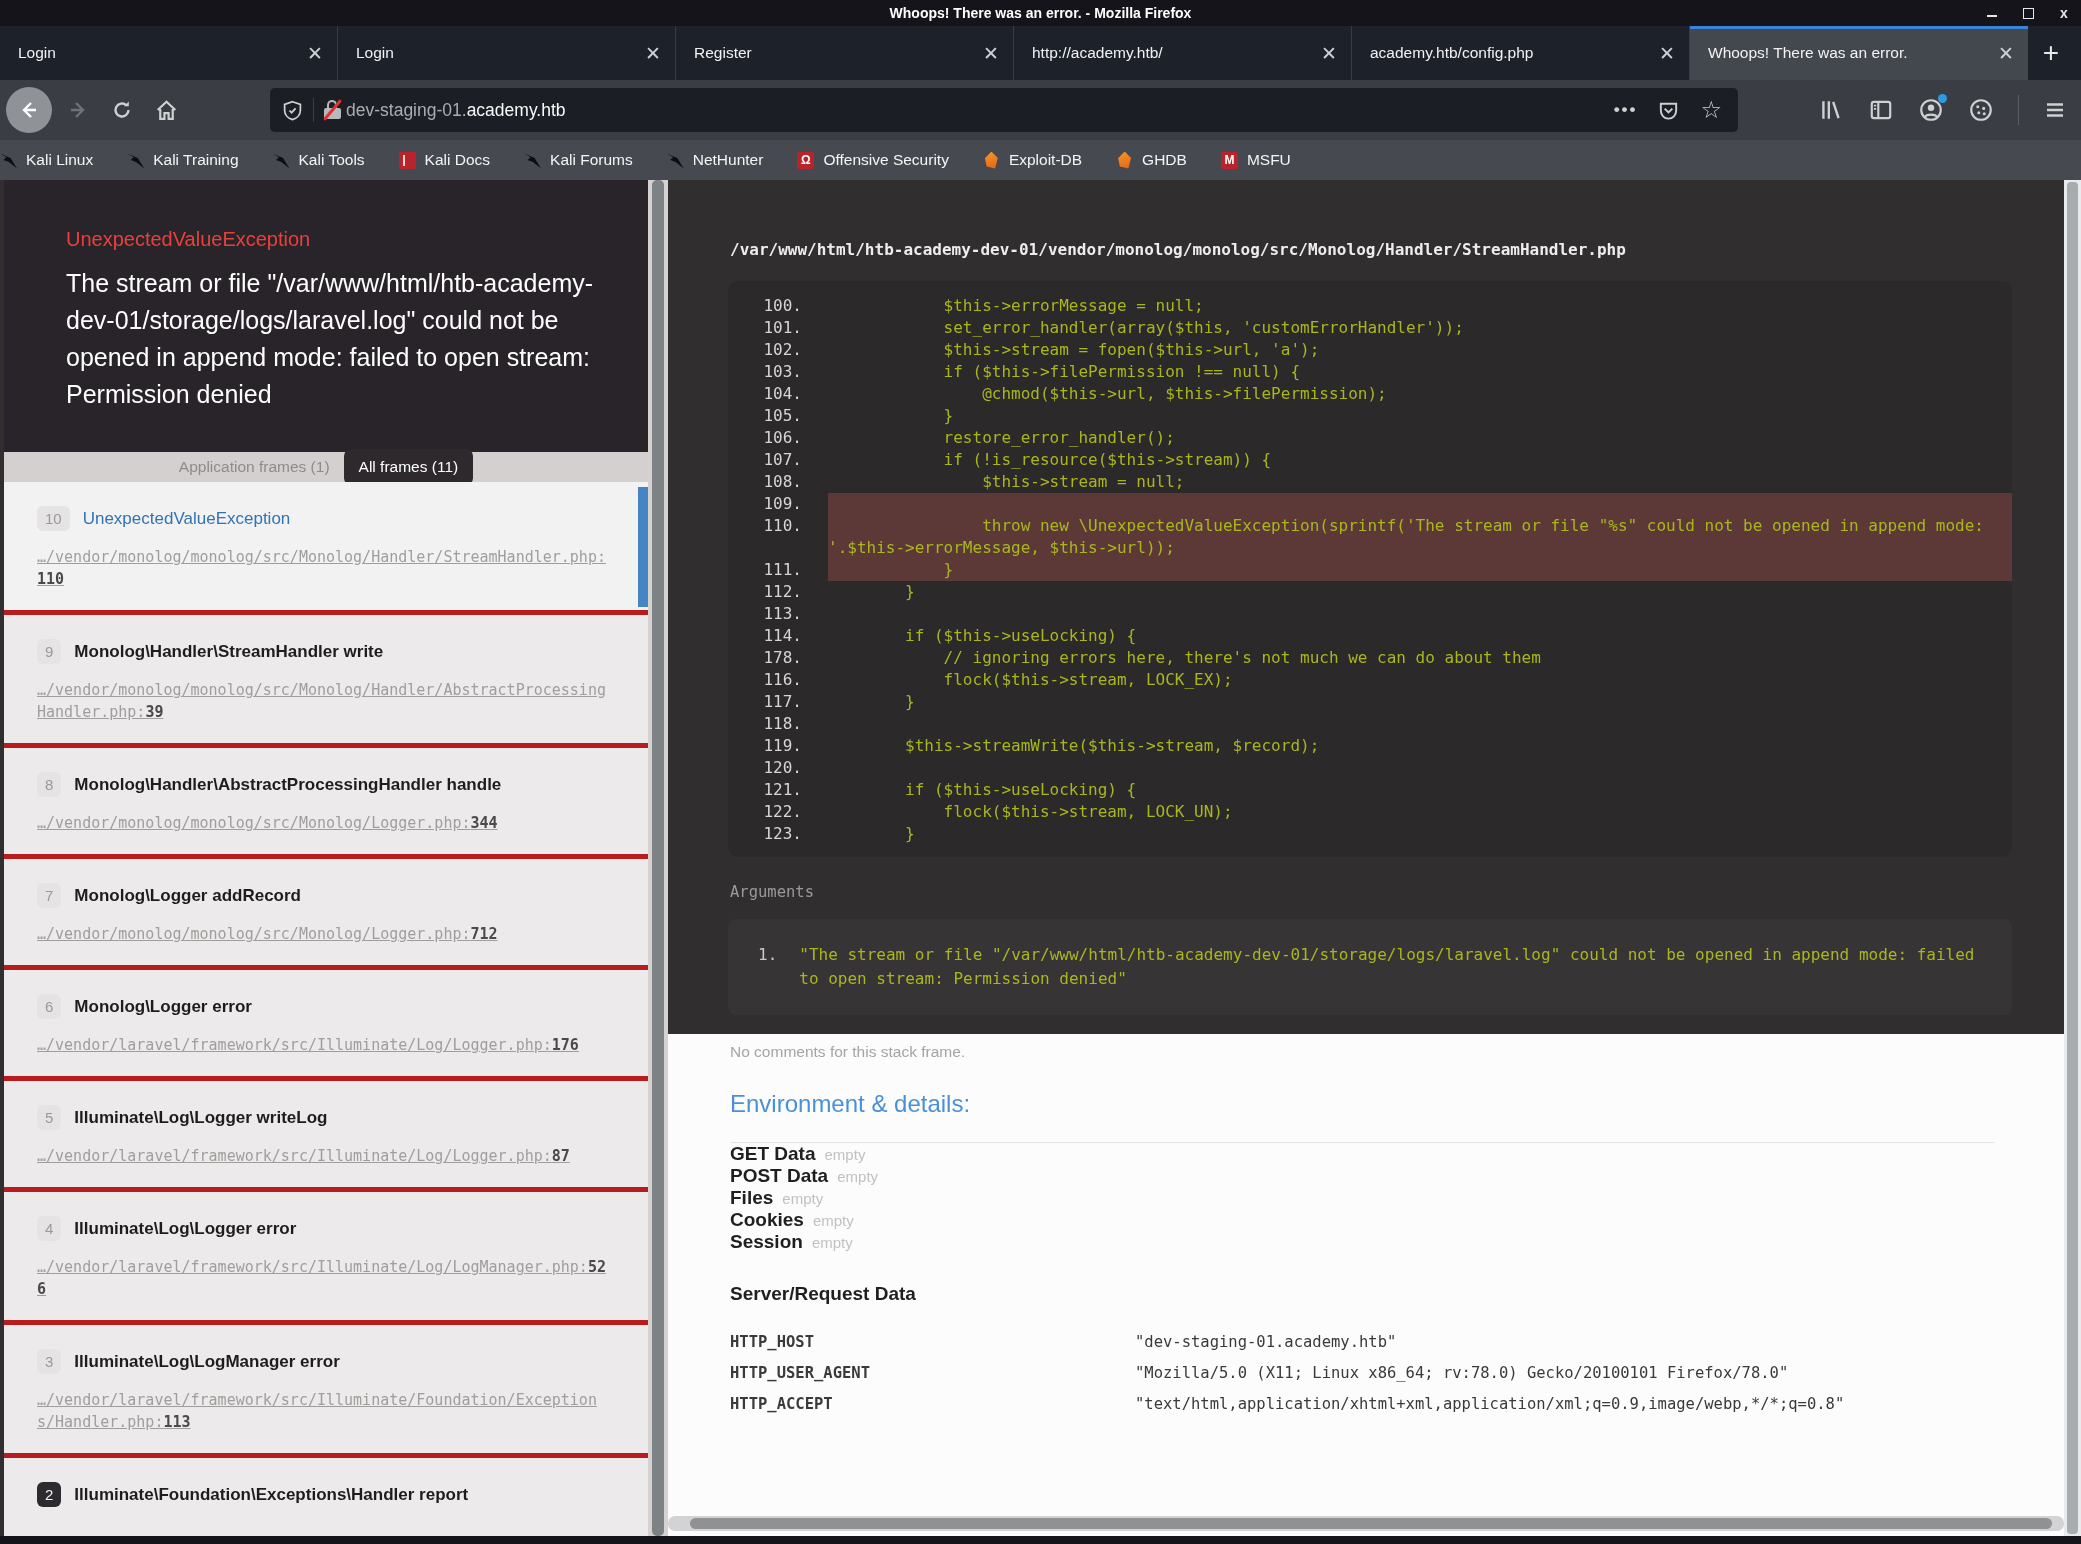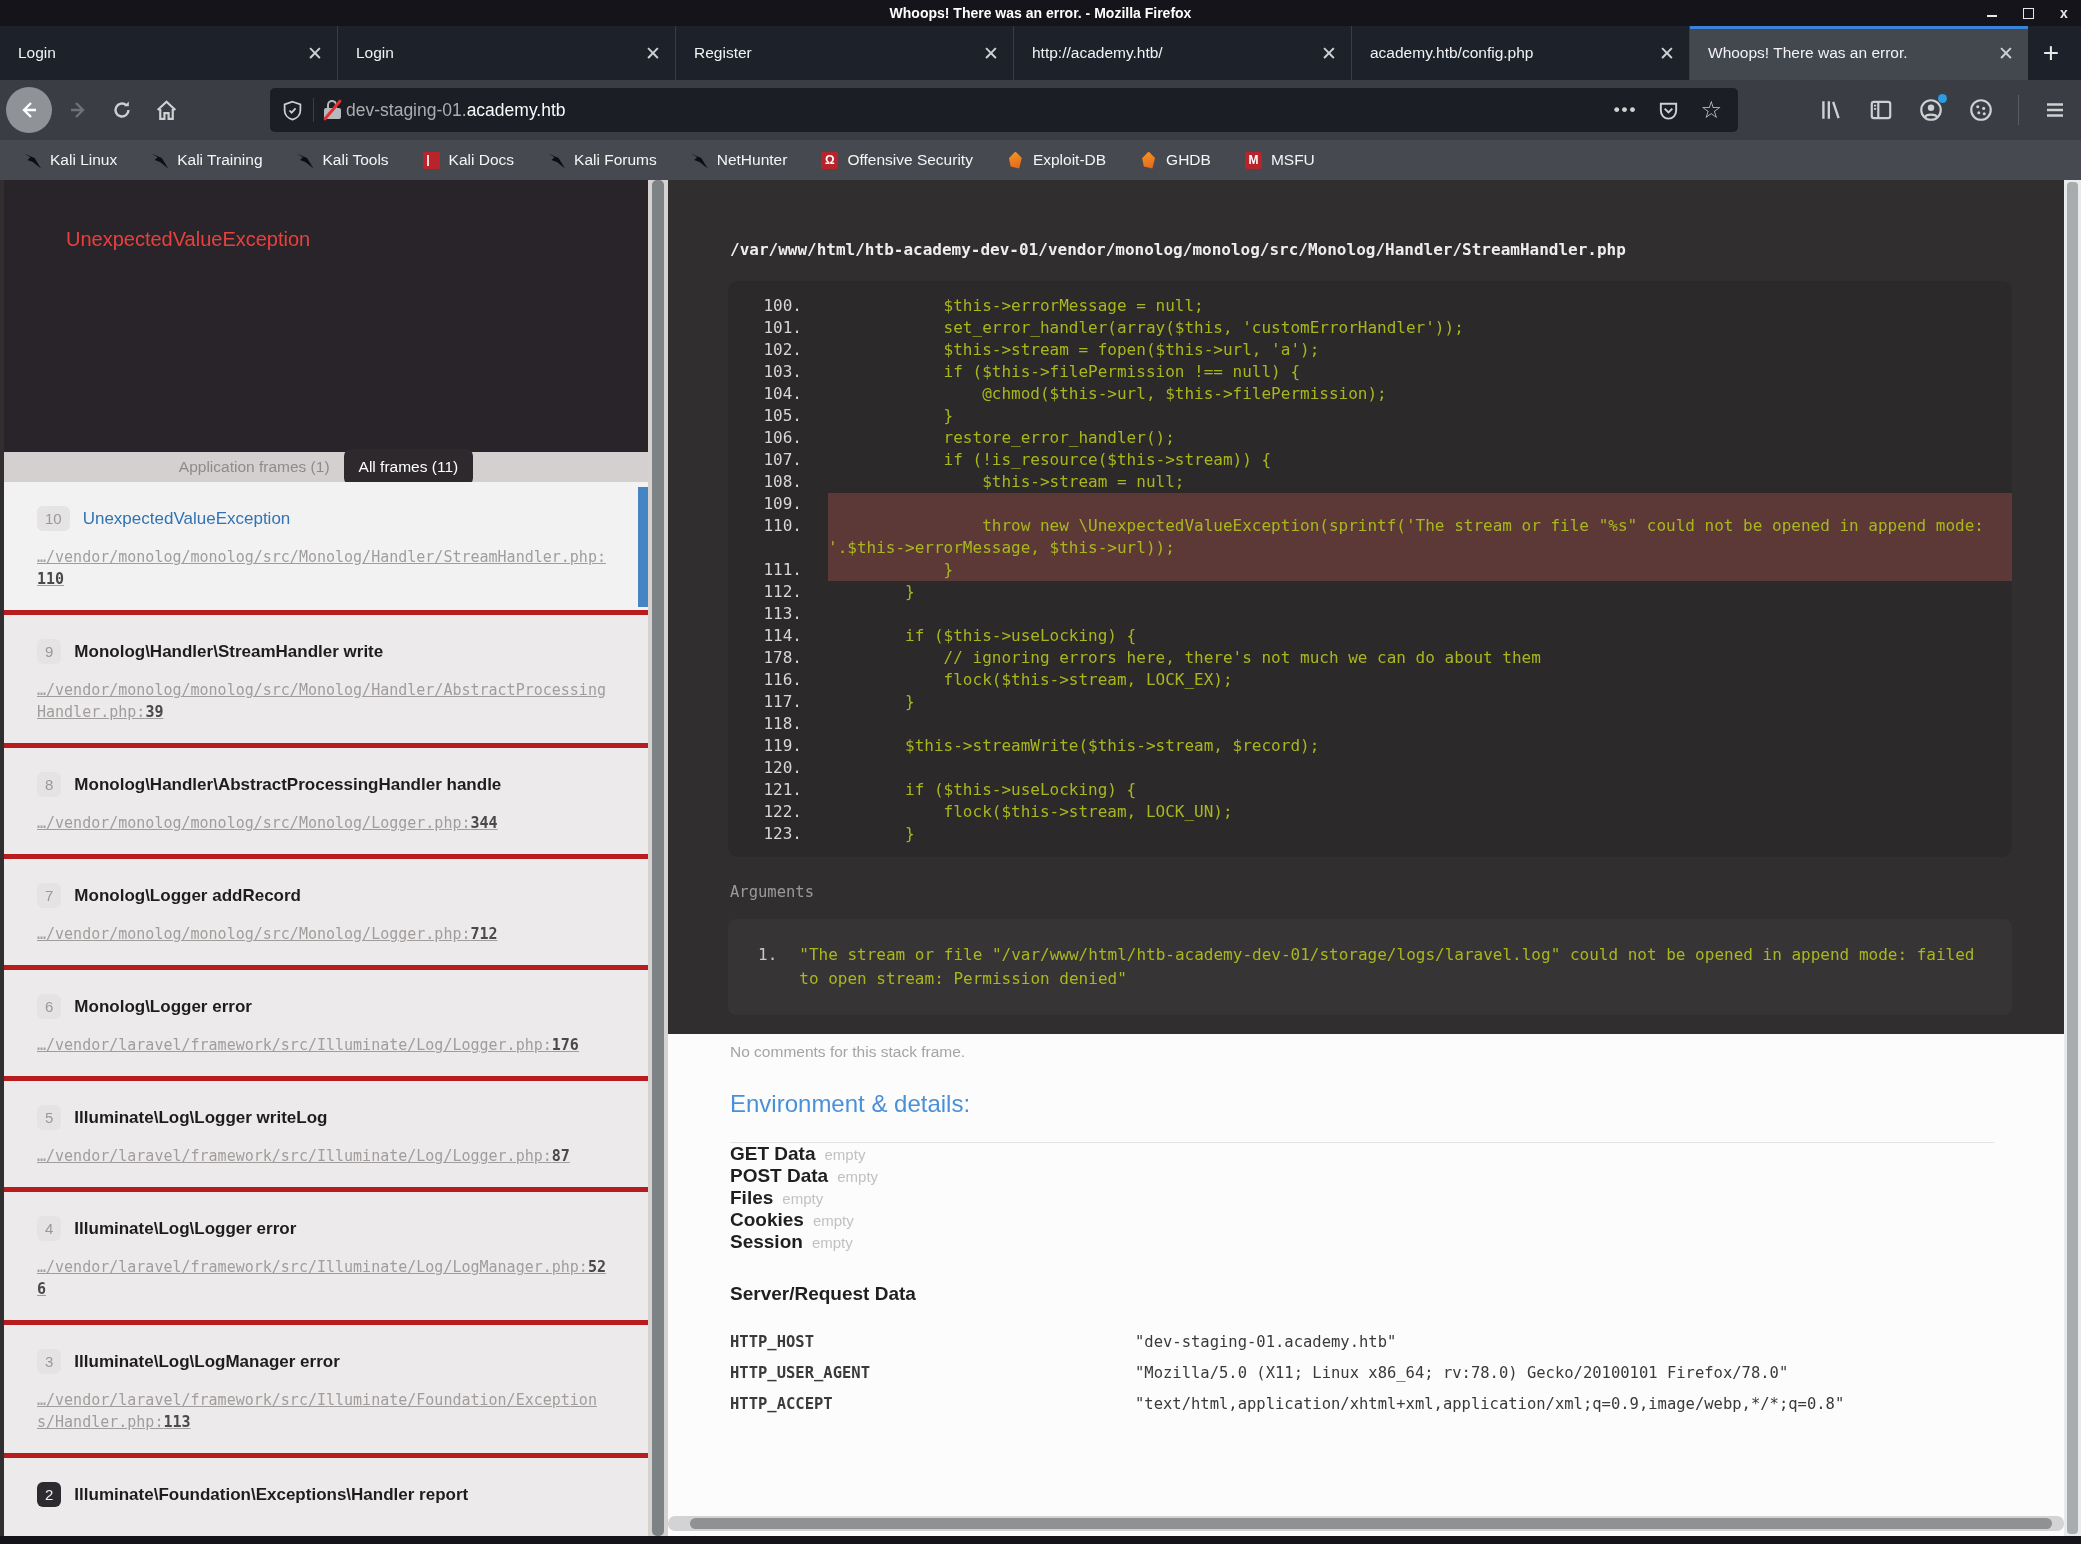--- a/index.html
+++ b/index.html
@@ -52,21 +52,21 @@
 
   
   .insec-lock { position:relative; width:18px; height:22px; }
   .insec-lock .shackle { position:absolute; left:3px; top:1px; width:10px; height:10px;
       border:2.5px solid #b7b9bd; border-bottom:none; border-radius:6px 6px 0 0; }
   .insec-lock .body { position:absolute; left:0; bottom:2px; width:17px; height:11px; background:#b7b9bd; border-radius:2px; }
   .insec-lock .slash { position:absolute; left:7px; top:-2px; width:3px; height:26px; background:#e03131; transform:rotate(40deg); border-radius:2px; }
 
   
   .bookmarksbar { position:absolute; left:0; top:140px; width:100%; height:40px; background:#46494f;
-                  display:flex; align-items:center; padding-left:24px; gap:34px; }
+                  display:flex; align-items:center; gap:34px; }
   .bm-item { display:flex; align-items:center; gap:9px; color:#f5f5f5; font-size:15.5px; white-space:nowrap; }
   .bm-icon { width:17px; height:17px; display:inline-block; position:relative; flex:0 0 17px; }
   .bm-icon.kali { background:#0e0e10; clip-path:polygon(0 12%, 62% 38%, 100% 100%, 52% 62%, 20% 50%, 38% 34%); }
   .bm-icon.docs { background:#b8242a; border-radius:2px; }
   .bm-icon.docs::after { content:""; position:absolute; left:4px; top:3px; bottom:3px; width:2px; background:#f2d9d9; }
   .bm-icon.offsec, .bm-icon.msfu { background:#b8242a; border-radius:2px; color:#fff; font-size:12px; font-weight:bold;
       display:flex; align-items:center; justify-content:center; }
   .bm-icon.edb { background:linear-gradient(160deg,#f59a23,#e2611b); clip-path:polygon(50% 0, 88% 38%, 72% 100%, 22% 88%, 12% 40%); }
 
   
@@ -315,20 +315,21 @@
     <span class="bm-icon msfu">M</span>
     <span class="bm-label">MSFU</span>
   </span>
 </div>
 
   <div class="viewport">
 
     <aside class="sidebar">
       <div class="exc-header">
         <div class="exc-class">UnexpectedValueException</div>
+        <div class="exc-message">The stream or file "/var/www/html/htb-academy-dev-01/storage/logs/laravel.log" could not be opened in append mode: failed to open stream: Permission denied</div>
       </div>
       <div class="frames-bar">
         <button class="frames-filter-inactive">Application frames (1)</button>
         <button class="frames-filter-active">All frames (11)</button>
       </div>
       <div class="frames" id="frames-mount">
   <div class="frame active">
     <span class="active-bar"></span>
     <div class="frame-head">
       <span class="frame-num">10</span>

